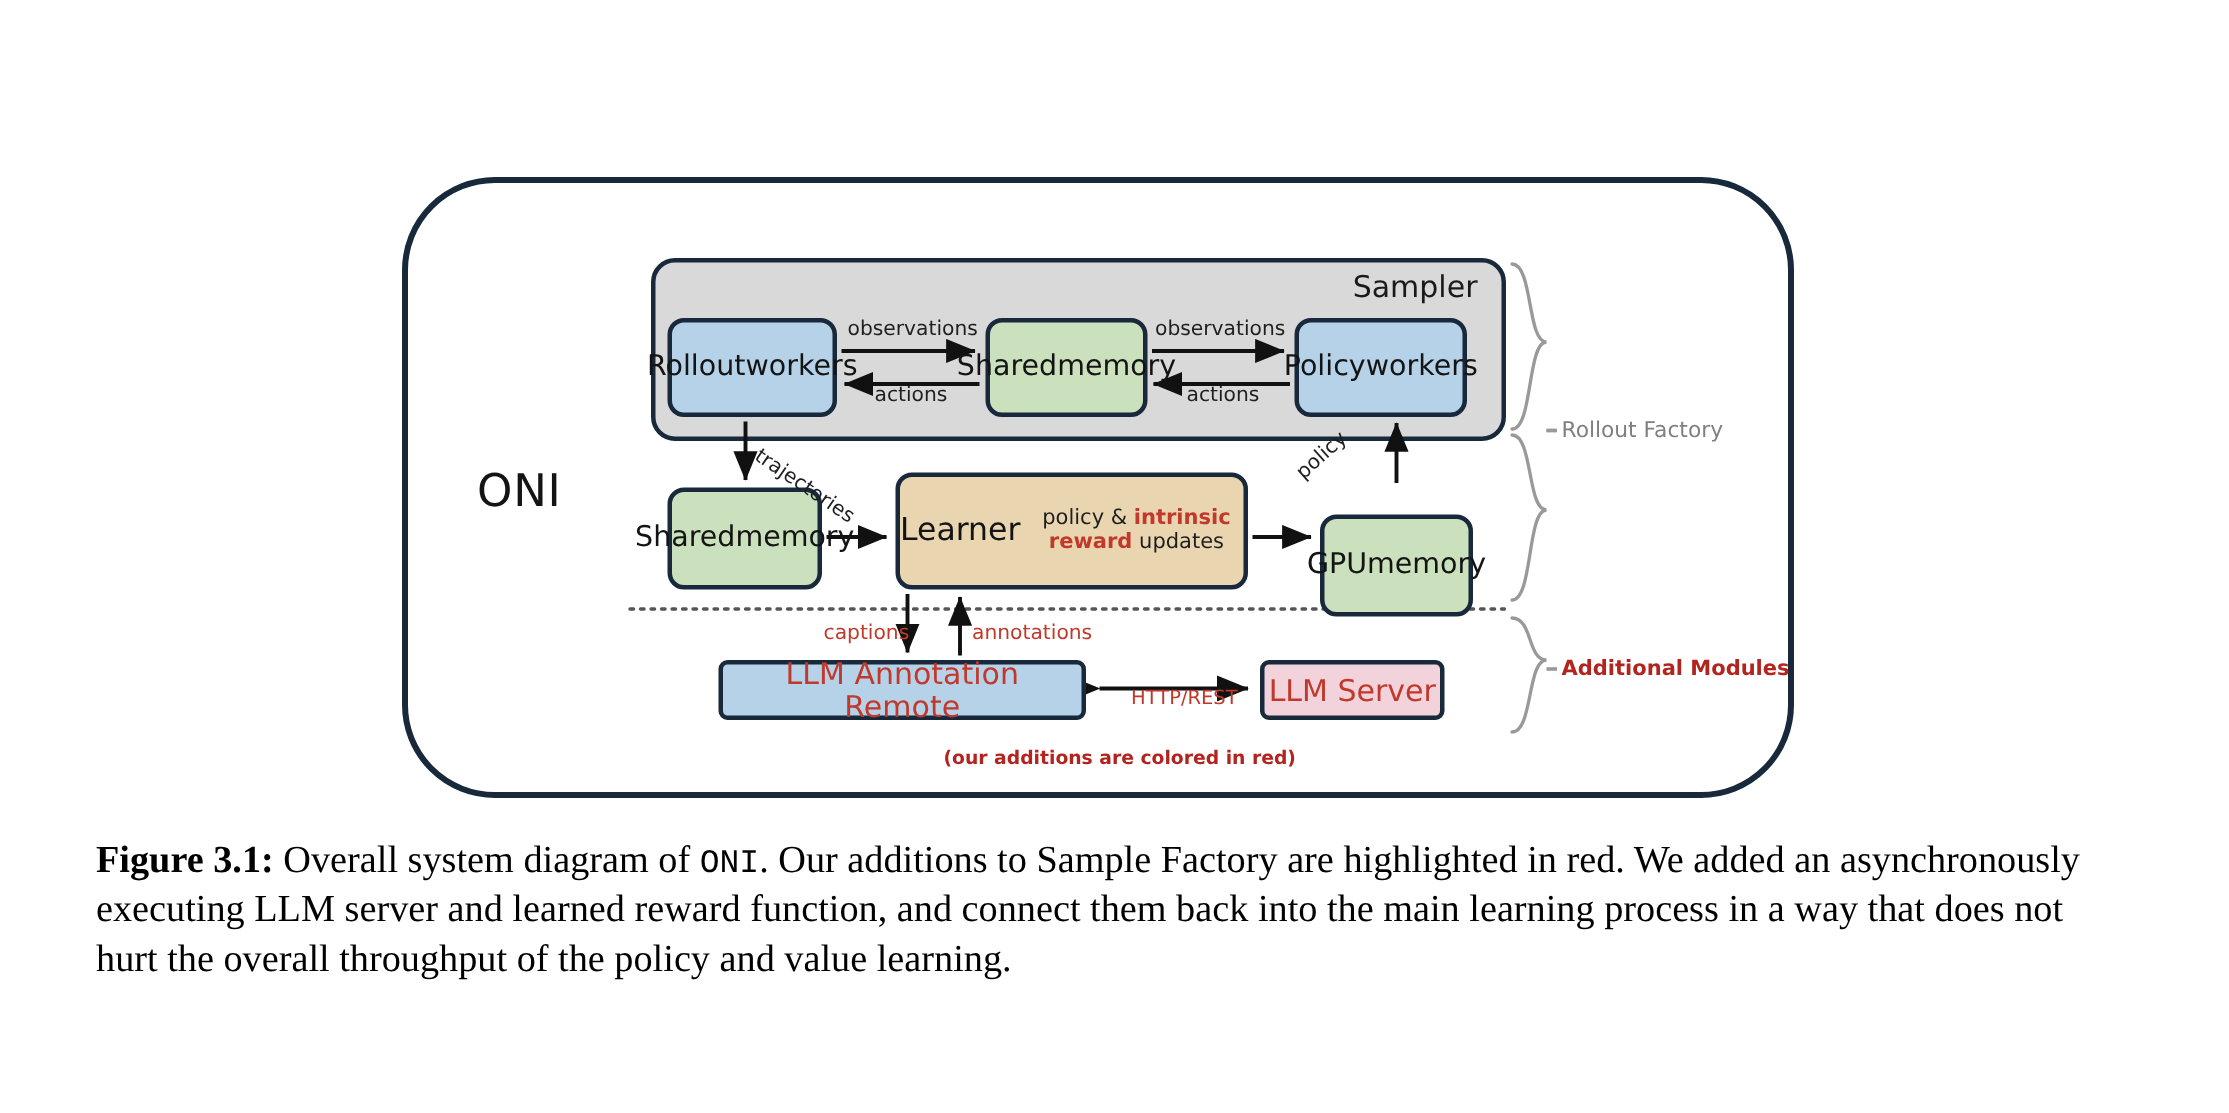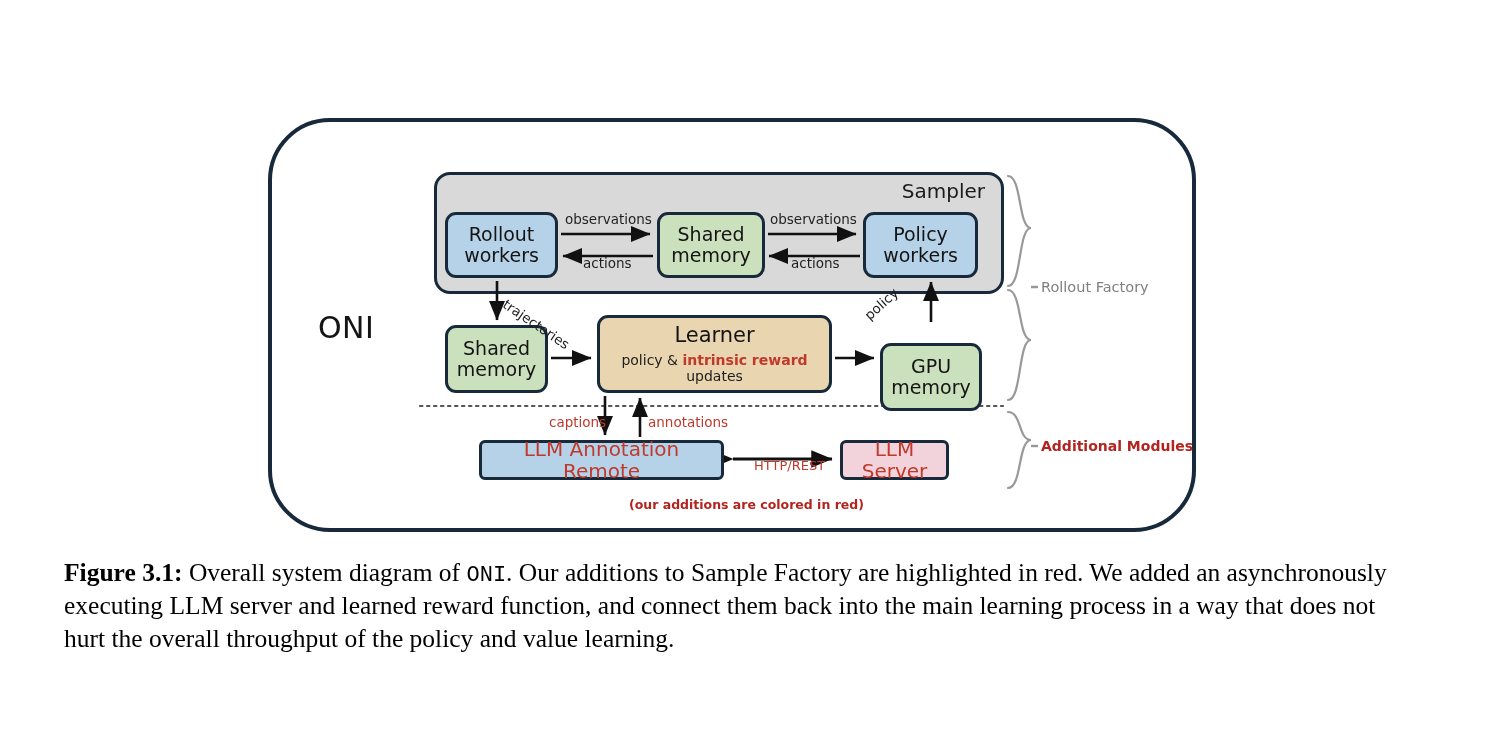--- a/index.html
+++ b/index.html
@@ -63,21 +63,21 @@
     font-size: 20px;
     color: #1a1a1a;
   }
 
   
   .node {
     position: absolute;
     border: 3.5px solid #17293a;
     border-radius: 11px;
     display: flex;
-    flex-direction: column;
+    flex-direction: row;
     align-items: center;
     justify-content: center;
     text-align: center;
     color: #141414;
     line-height: 1.12;
   }
   .node .l1, .node .l2 { display: block; }
 
   .n-rollout   { left: 445px; top: 212px; width: 113px; height: 66px; background: #b6d2e8; font-size: 19px; }
   .n-sharedmem { left: 657px; top: 212px; width: 108px; height: 66px; background: #cbe0bd; font-size: 19px; }
@@ -97,21 +97,21 @@
   .red-inline { color: #c0392b; font-weight: bold; }
 
   .n-llmproc {
     left: 479px; top: 440px; width: 245px; height: 40px;
     background: #b6d2e8;
     border-radius: 6px;
     font-size: 20px;
     color: #c0392b;
   }
   .n-llmserver {
-    left: 840px; top: 440px; width: 109px; height: 40px;
+    left: 840px; top: 440px; width: 123px; height: 40px;
     background: #f2d3dc;
     border-radius: 6px;
     font-size: 20px;
     color: #c0392b;
   }
 
   
   .wires {
     position: absolute;
     left: 0; top: 0;

